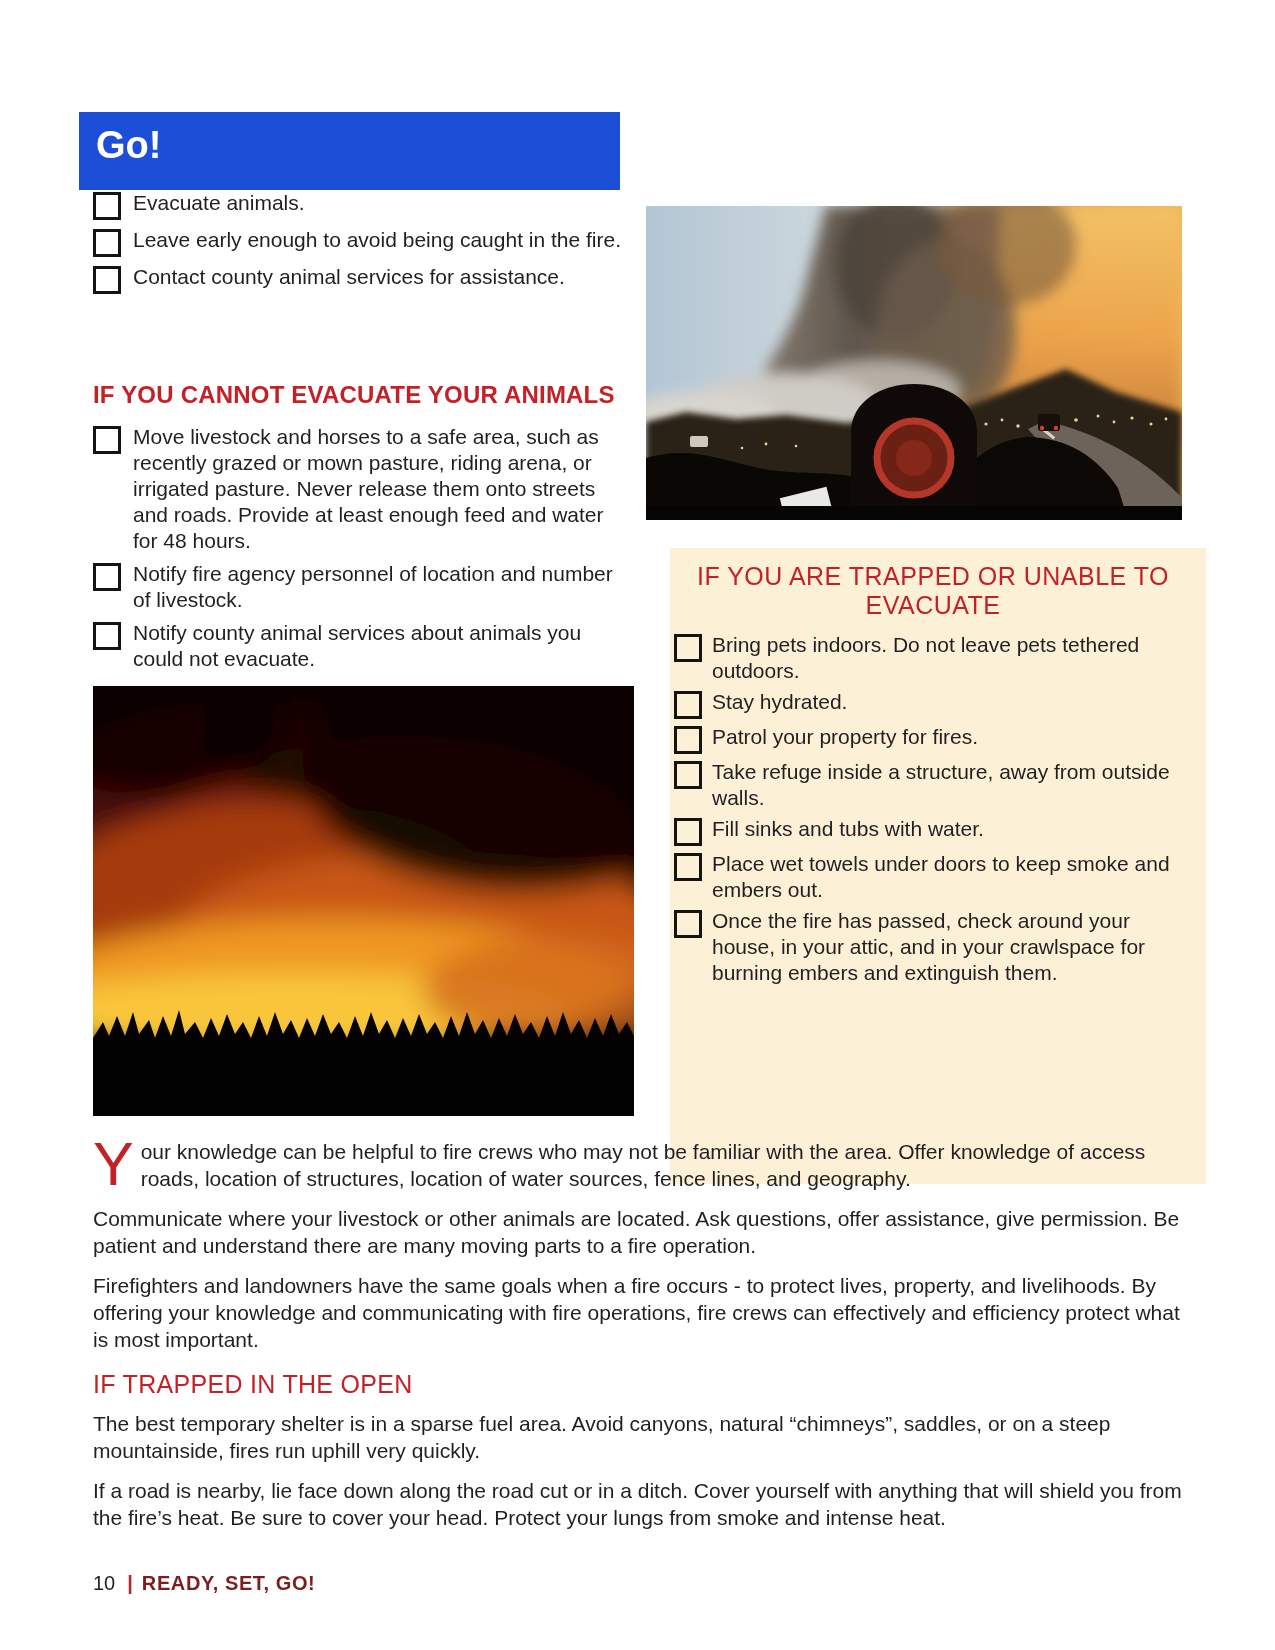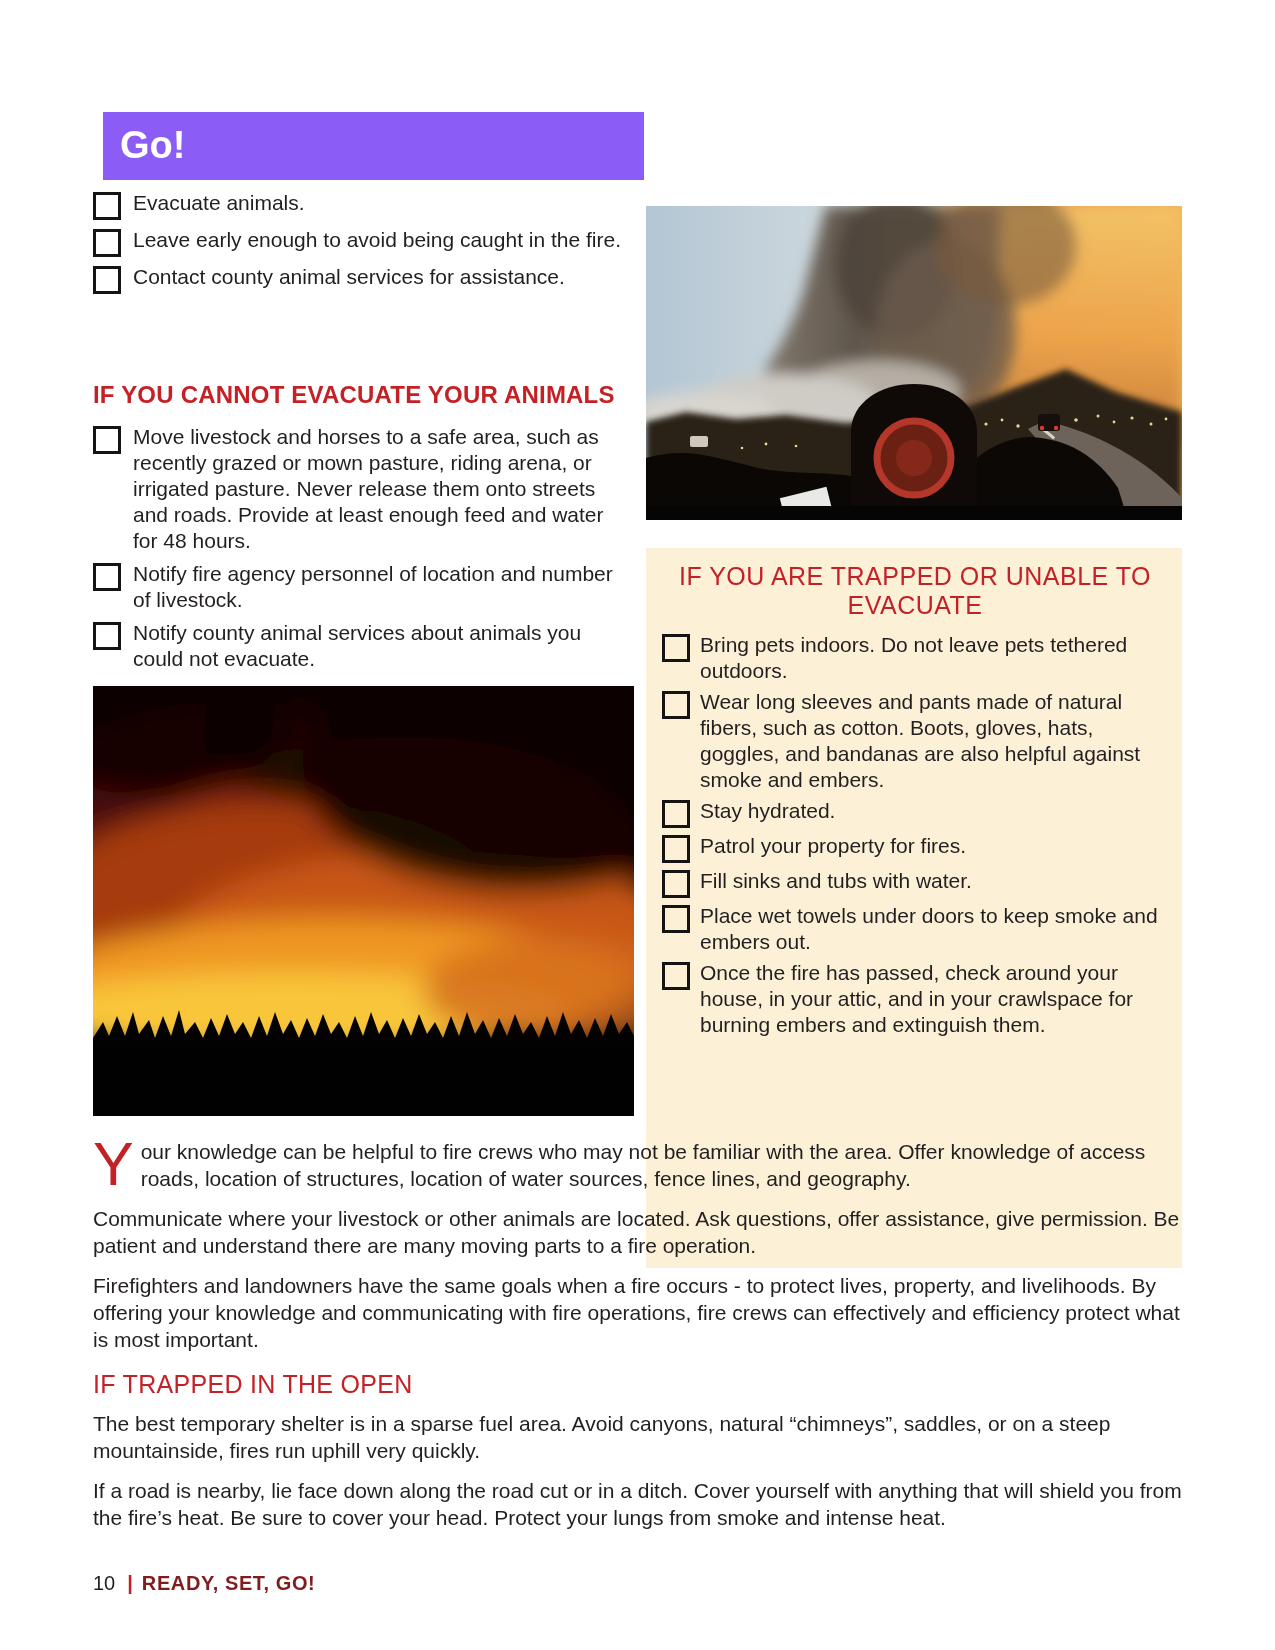--- a/index.html
+++ b/index.html
@@ -1,40 +1,40 @@
 <!DOCTYPE html>
 <html><head>
 <meta charset="utf-8">
 <style>
   html,body{margin:0;padding:0;background:#ffffff;}
   body{font-family:"Liberation Sans","DejaVu Sans",sans-serif;color:#231f20;}
   .page{position:relative;width:1275px;height:1650px;background:#fff;overflow:hidden;}
 
   
-  .go-banner{position:absolute;left:103px;top:112px;width:541px;height:68px;background:#8b5cf6;}
+  .go-banner{position:absolute;left:79px;top:112px;width:541px;height:78px;background:#1d4ed8;}
   .go-banner span{display:block;padding-left:17px;line-height:66px;font-size:38px;font-weight:700;color:#ffffff;}
 
   
   .list-block{position:absolute;width:541px;}
   .ck{display:flex;align-items:flex-start;margin-bottom:7px;}
   .ckbox{flex:0 0 auto;width:22px;height:22px;border:3px solid #161413;background:transparent;margin-top:2px;}
   .cktxt{margin-left:12px;font-size:21px;line-height:26px;max-width:490px;}
 
   .red-heading{position:absolute;left:93px;top:381px;width:541px;margin:0;
     font-size:24px;line-height:28px;font-weight:700;color:#c42127;letter-spacing:.2px;}
 
   
   .photo{position:absolute;overflow:hidden;}
   .photo svg{display:block;width:100%;height:100%;}
   .photo-right{left:646px;top:206px;width:536px;height:314px;}
   .photo-left{left:93px;top:686px;width:541px;height:430px;}
 
   
-  .trapped-box{position:absolute;left:646px;top:548px;width:536px;height:720px;
-    background:#fcf0d7;box-sizing:border-box;padding:14px 14px 10px 16px;}
+  .trapped-box{position:absolute;left:670px;top:548px;width:536px;height:636px;
+    background:#fcf0d7;box-sizing:border-box;padding:14px 14px 10px 4px;}
   .trapped-box h3{margin:0 0 12px 0;text-align:center;color:#c42127;
     font-size:25px;line-height:29px;font-weight:400;letter-spacing:.5px;}
   .trapped-box .ck{margin-bottom:5px;}
   .trapped-box .cktxt{margin-left:10px;max-width:460px;}
 
   
   .bottom-block{position:absolute;left:93px;top:1138px;width:1092px;}
   .para{margin:0 0 13px 0;font-size:21px;line-height:27px;}
   .dropcap{float:left;color:#c42127;font-size:61px;line-height:46px;padding:3px 7px 0 0;}
   .caught-heading{margin:17px 0 11px 0;color:#c42127;font-size:25px;line-height:29px;
@@ -163,29 +163,29 @@
   </div>
 
   <div class="trapped-box">
     <h3>IF YOU ARE TRAPPED OR UNABLE TO EVACUATE</h3>
     <div class="ck">
       <span class="ckbox"></span>
       <span class="cktxt">Bring pets indoors. Do not leave pets tethered outdoors.</span>
     </div>
     <div class="ck">
       <span class="ckbox"></span>
-      <span class="cktxt">Wear long sleeves and pants made of natural fibers, such as cotton. Boots, gloves, hats, goggles, and bandanas are also helpful against smoke and embers.</span>
-    </div>
-    <div class="ck">
-      <span class="ckbox"></span>
       <span class="cktxt">Stay hydrated.</span>
     </div>
     <div class="ck">
       <span class="ckbox"></span>
       <span class="cktxt">Patrol your property for fires.</span>
+    </div>
+    <div class="ck">
+      <span class="ckbox"></span>
+      <span class="cktxt">Take refuge inside a structure, away from outside walls.</span>
     </div>
     <div class="ck">
       <span class="ckbox"></span>
       <span class="cktxt">Fill sinks and tubs with water.</span>
     </div>
     <div class="ck">
       <span class="ckbox"></span>
       <span class="cktxt">Place wet towels under doors to keep smoke and embers out.</span>
     </div>
     <div class="ck">

